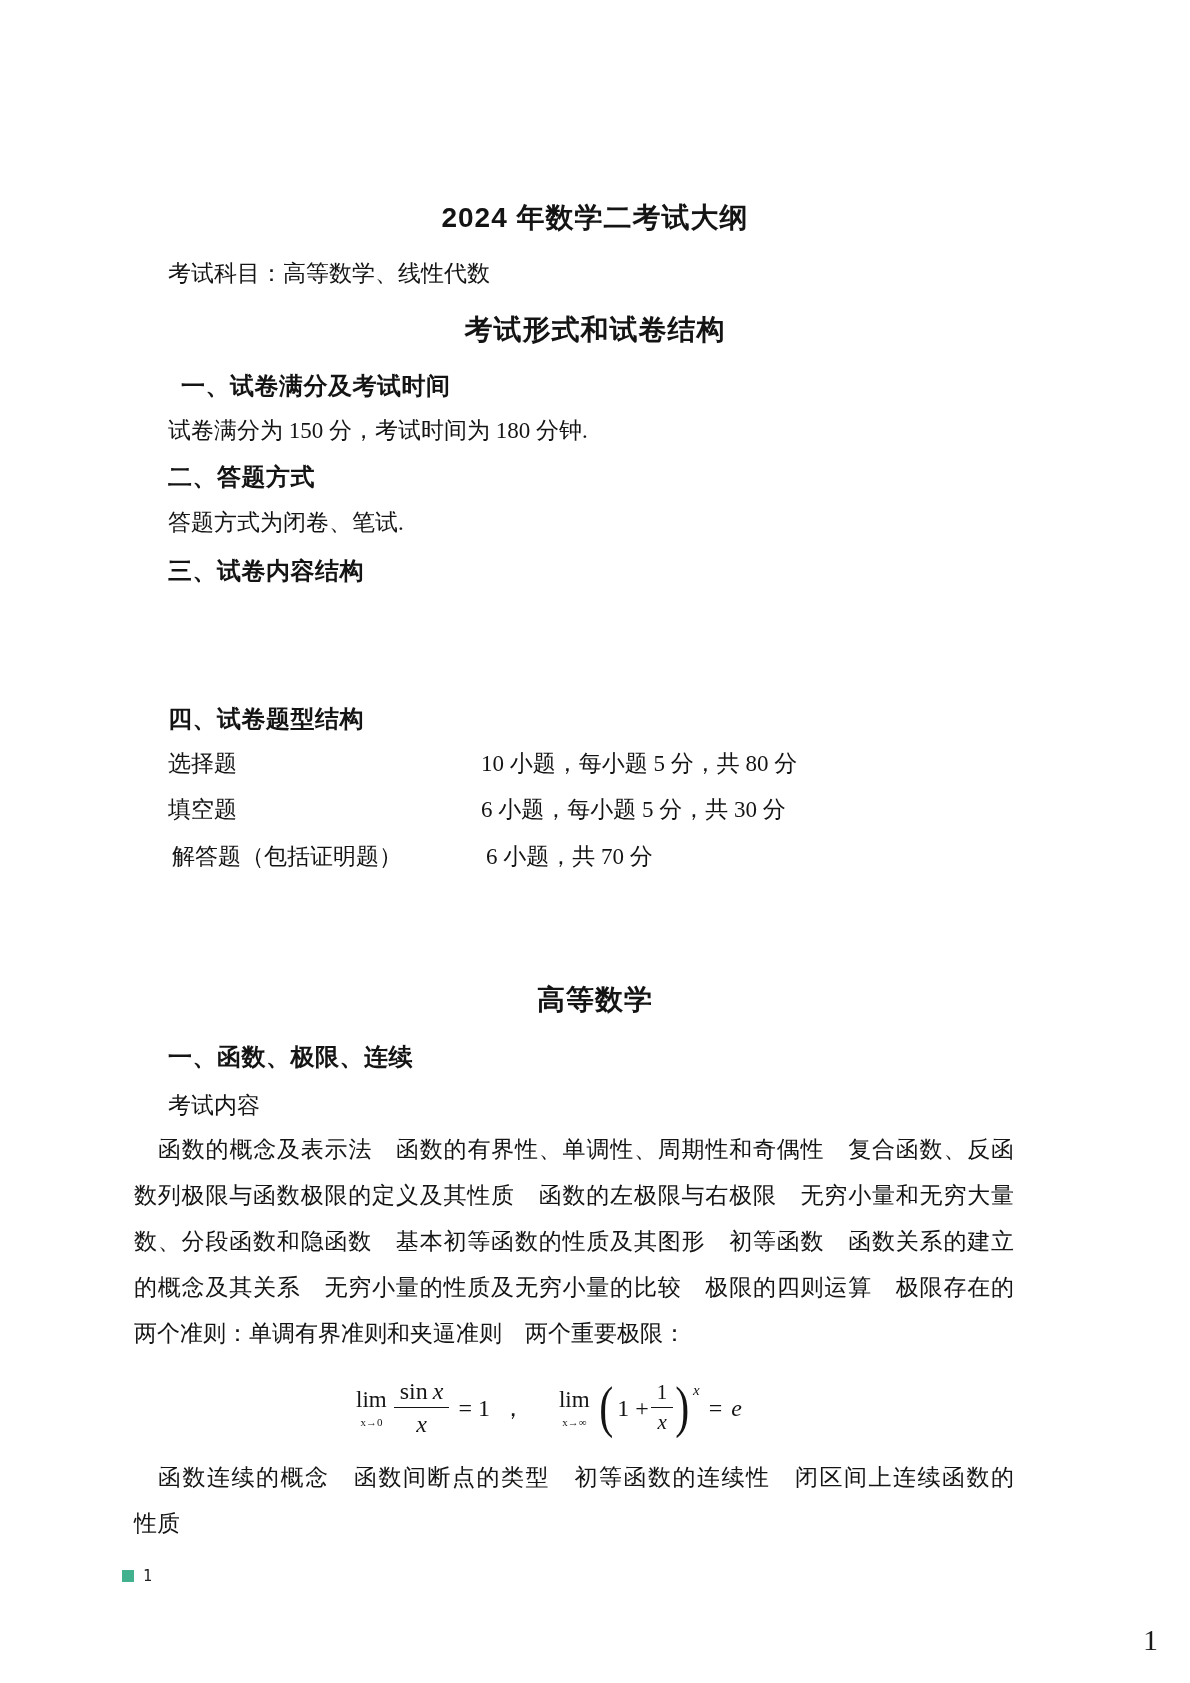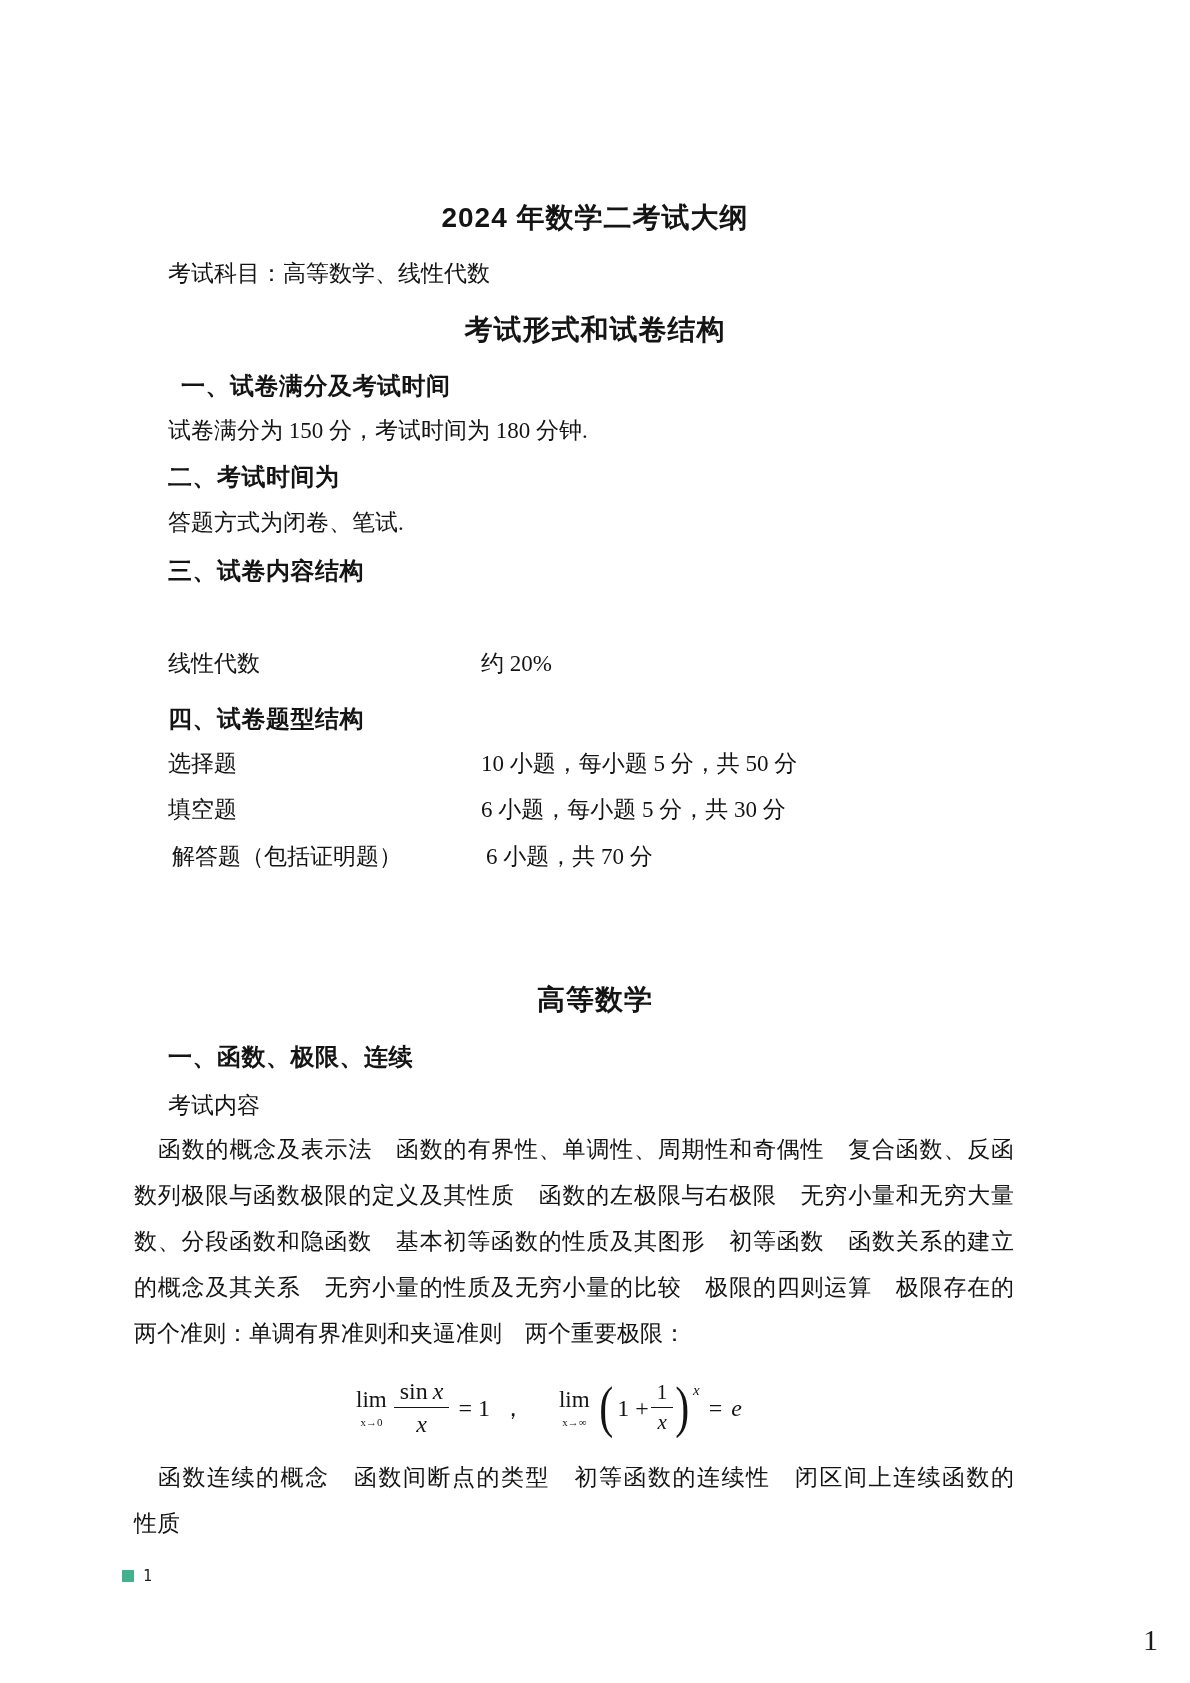--- a/index.html
+++ b/index.html
@@ -67,35 +67,31 @@
 
   <div class="blk t-center heading title" style="top:199px">2024 年数学二考试大纲</div>
 
   <div class="blk body-text" style="top:258px;left:168px">考试科目：高等数学、线性代数</div>
 
   <div class="blk t-center heading h-part" style="top:311px">考试形式和试卷结构</div>
 
   <div class="blk heading h-sec" style="top:370px;left:181px">一、试卷满分及考试时间</div>
   <div class="blk body-text" style="top:415px;left:168px">试卷满分为 150 分，考试时间为 180 分钟.</div>
 
-  <div class="blk heading h-sec" style="top:461px;left:168px">二、考试时间为</div>
+  <div class="blk heading h-sec" style="top:461px;left:168px">二、答题方式</div>
   <div class="blk body-text" style="top:507px;left:168px">答题方式为闭卷、笔试.</div>
 
   <div class="blk heading h-sec" style="top:555px;left:168px">三、试卷内容结构</div>
 
-  <div class="blk vrow" style="top:648px">
-    <span class="vrow-label">线性代数</span>
-    <span class="vrow-value">约 20%</span>
-  </div>
 
   <div class="blk heading h-sec" style="top:703px;left:168px">四、试卷题型结构</div>
 
   <div class="blk vrow" style="top:748px">
     <span class="vrow-label">选择题</span>
-    <span class="vrow-value">10 小题，每小题 5 分，共 50 分</span>
+    <span class="vrow-value">10 小题，每小题 5 分，共 80 分</span>
   </div>
   <div class="blk vrow" style="top:794px">
     <span class="vrow-label">填空题</span>
     <span class="vrow-value">6 小题，每小题 5 分，共 30 分</span>
   </div>
   <div class="blk vrow alt" style="top:841px">
     <span class="vrow-label">解答题（包括证明题）</span>
     <span class="vrow-value">6 小题，共 70 分</span>
   </div>
 

